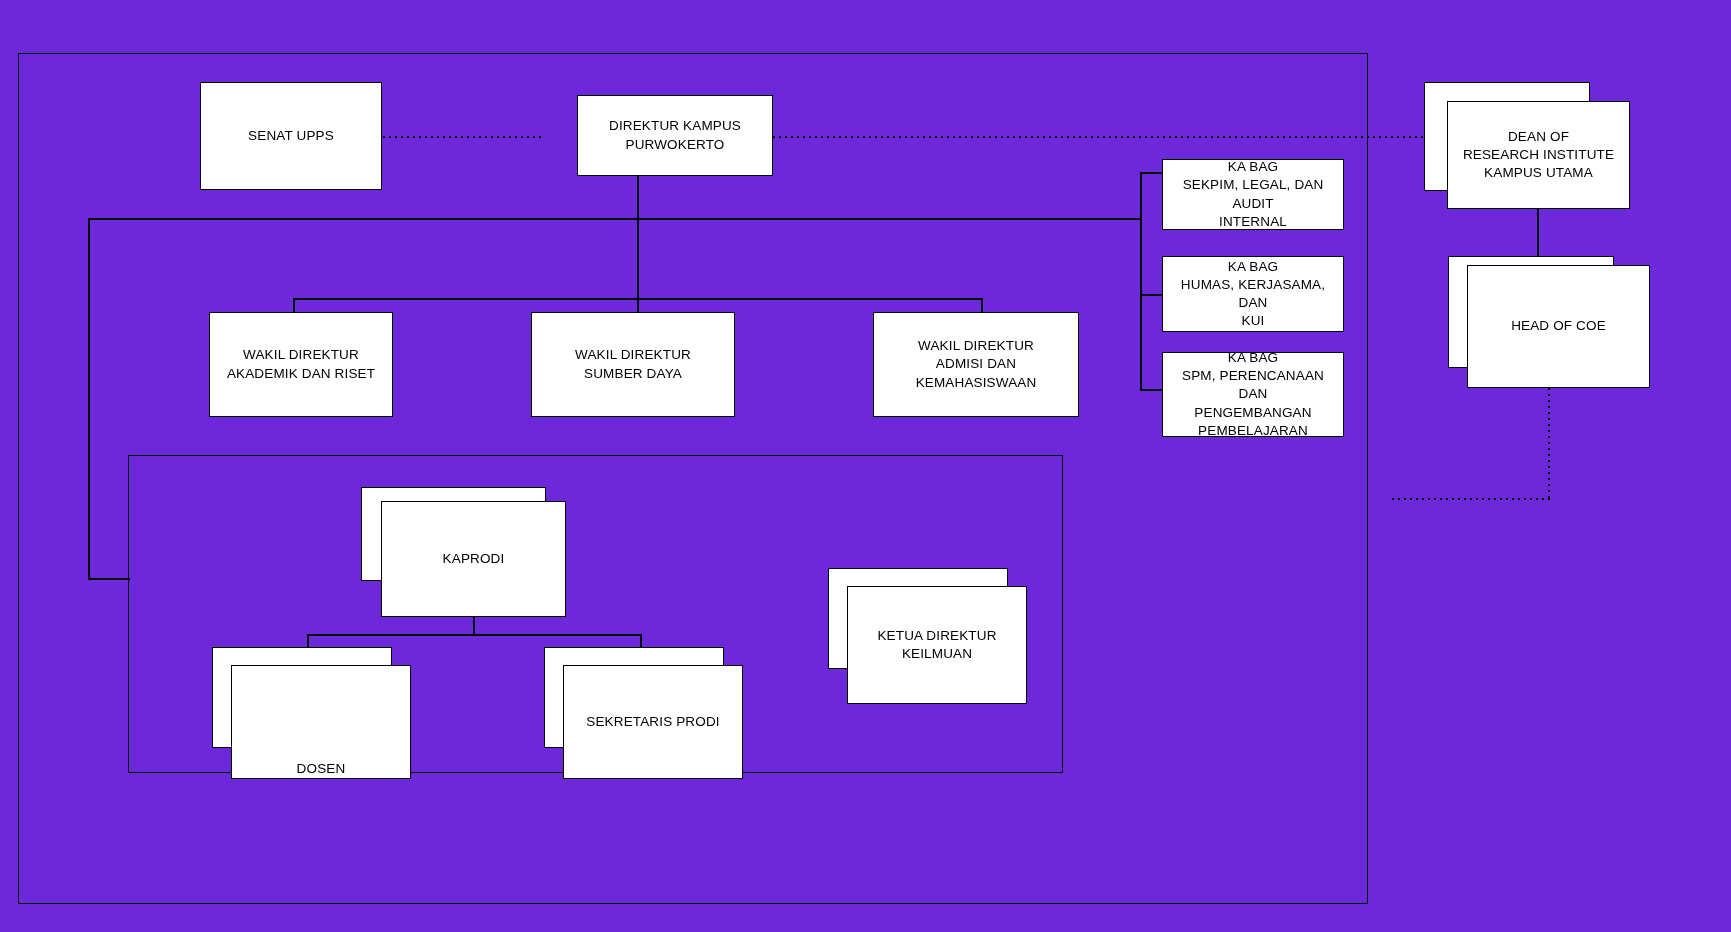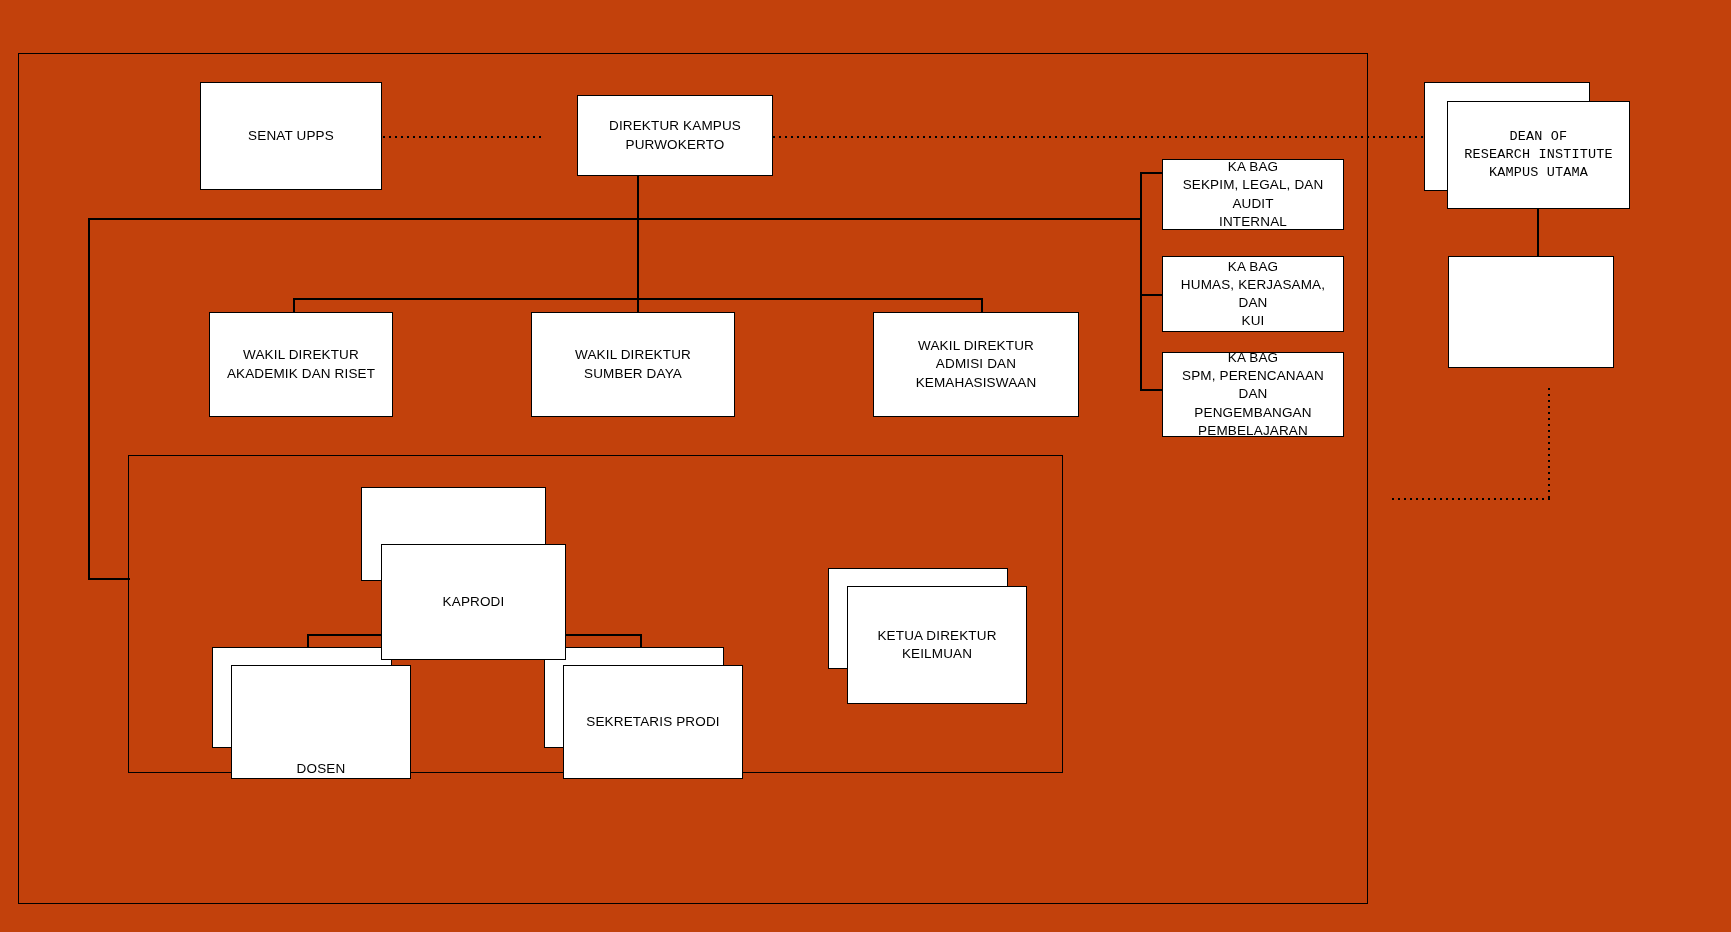--- a/index.html
+++ b/index.html
@@ -6,21 +6,21 @@
   html, body {
     width: 1731px;
     height: 932px;
     background: #ffffff;
     font-family: "Liberation Sans", sans-serif;
   }
   #chart-root {
     position: relative;
     width: 1731px;
     height: 932px;
-    background: #c2410c;
+    background: #6d28d9;
     overflow: hidden;
   }
   .box {
     position: absolute;
     border: 1.6px solid #000000;
     background: #ffffff;
     display: flex;
     align-items: center;
     justify-content: center;
     text-align: center;
@@ -125,45 +125,48 @@
   </div>
 
   <div class="box" style="left:1162px; top:352px; width:182px; height:85px;">
     <span class="label">KA BAG
 SPM, PERENCANAAN DAN
 PENGEMBANGAN
 PEMBELAJARAN</span>
   </div>
 
   <div class="stack-shadow" style="left:1424px; top:82px; width:166px; height:109px;"></div>
-  <div class="box" style="left:1447px; top:101px; width:183px; height:108px;font-family:Liberation Mono, monospace;">
+  <div class="box" style="left:1447px; top:101px; width:183px; height:108px;">
     <span class="label">DEAN OF
 RESEARCH INSTITUTE
 KAMPUS UTAMA</span>
   </div>
 
   <div class="stack-shadow" style="left:1448px; top:256px; width:166px; height:112px;"></div>
+  <div class="box" style="left:1467px; top:265px; width:183px; height:123px;">
+    <span class="label">HEAD OF COE</span>
+  </div>
 
   <div class="box" style="left:209px; top:312px; width:184px; height:105px;">
     <span class="label">WAKIL DIREKTUR
 AKADEMIK DAN RISET</span>
   </div>
 
   <div class="box" style="left:531px; top:312px; width:204px; height:105px;">
     <span class="label">WAKIL DIREKTUR
 SUMBER DAYA</span>
   </div>
 
   <div class="box" style="left:873px; top:312px; width:206px; height:105px;">
     <span class="label">WAKIL DIREKTUR
 ADMISI DAN KEMAHASISWAAN</span>
   </div>
 
   <div class="stack-shadow" style="left:361px; top:487px; width:185px; height:94px;"></div>
-  <div class="box" style="left:381px; top:501px; width:185px; height:116px;margin-top:43px;">
+  <div class="box" style="left:381px; top:501px; width:185px; height:116px;">
     <span class="label">KAPRODI</span>
   </div>
 
   <div class="ln ln-v" style="left:473px; top:617px; height:17px;"></div>
   <div class="ln ln-h" style="left:307px; top:634px; width:333px;"></div>
   <div class="ln ln-v" style="left:307px; top:634px; height:14px;"></div>
   <div class="ln ln-v" style="left:640px; top:634px; height:14px;"></div>
 
   <div class="stack-shadow" style="left:212px; top:647px; width:180px; height:101px;"></div>
   <div class="box" style="left:231px; top:665px; width:180px; height:114px;align-items:flex-end;">

